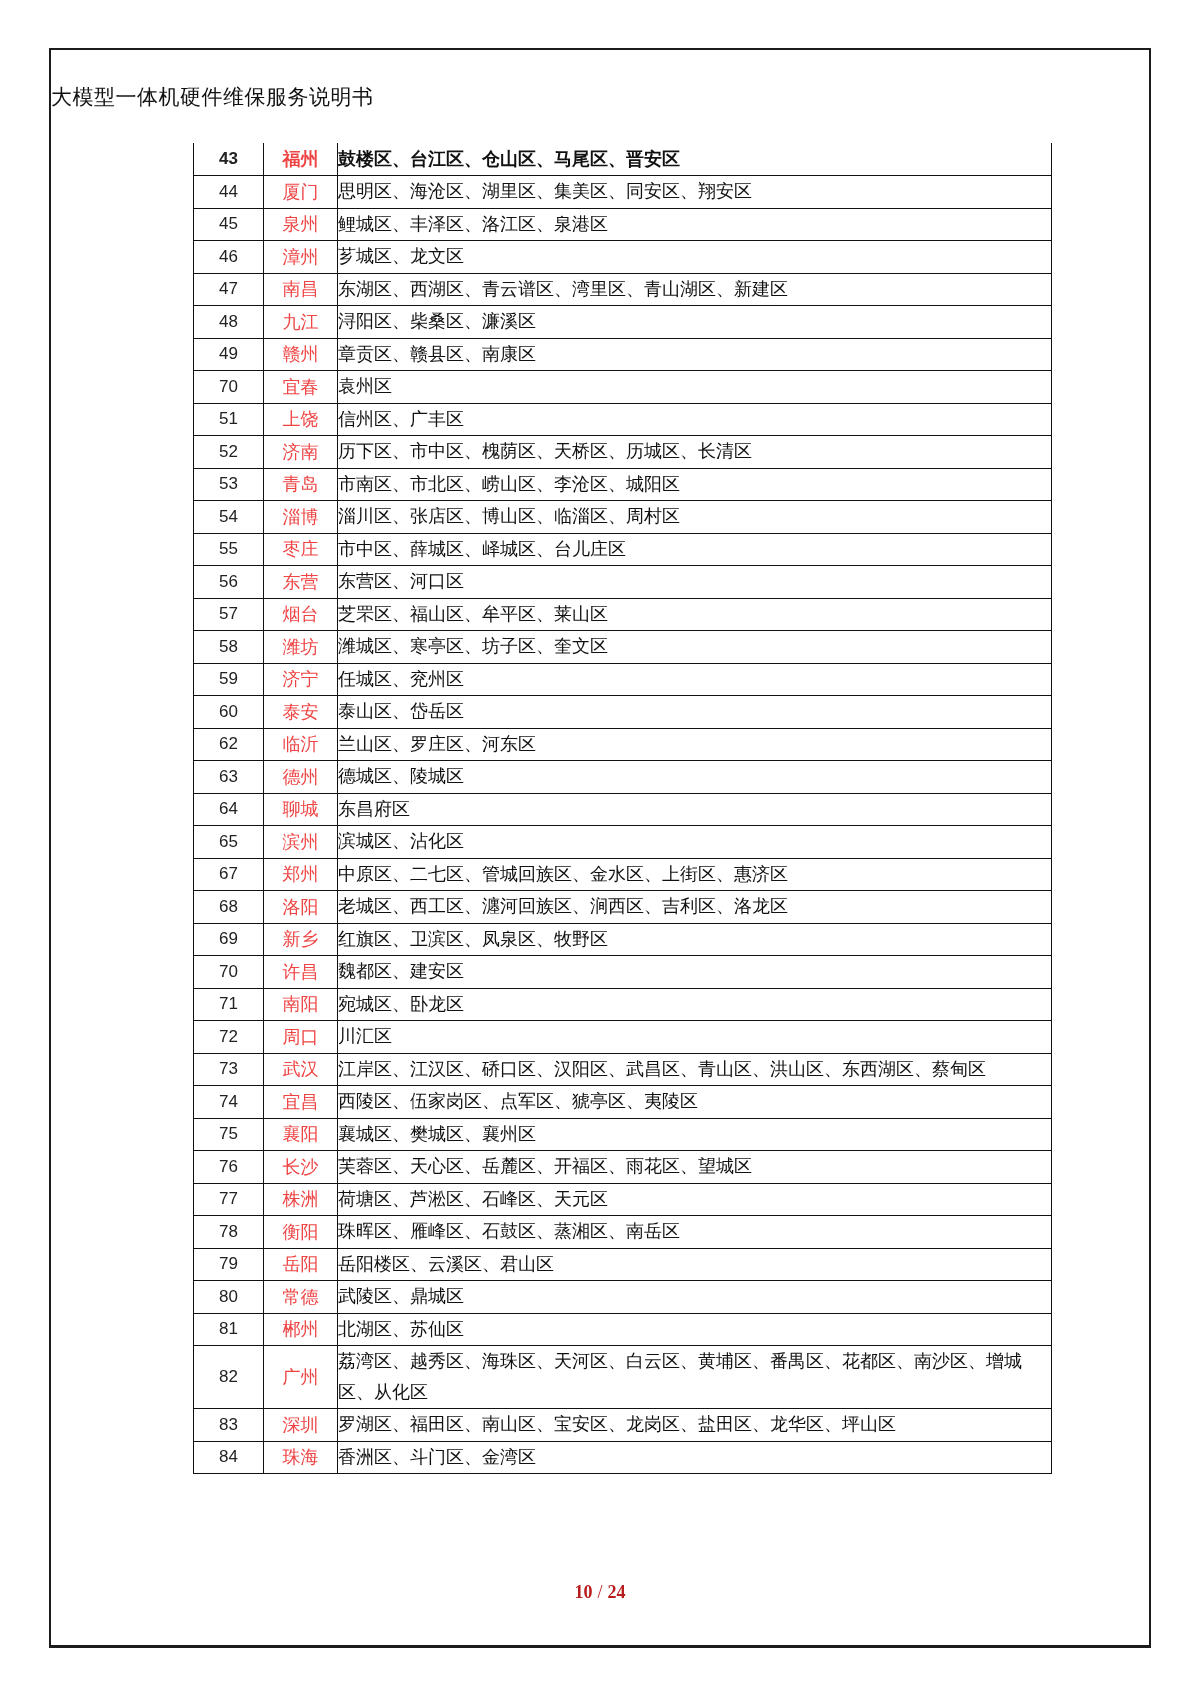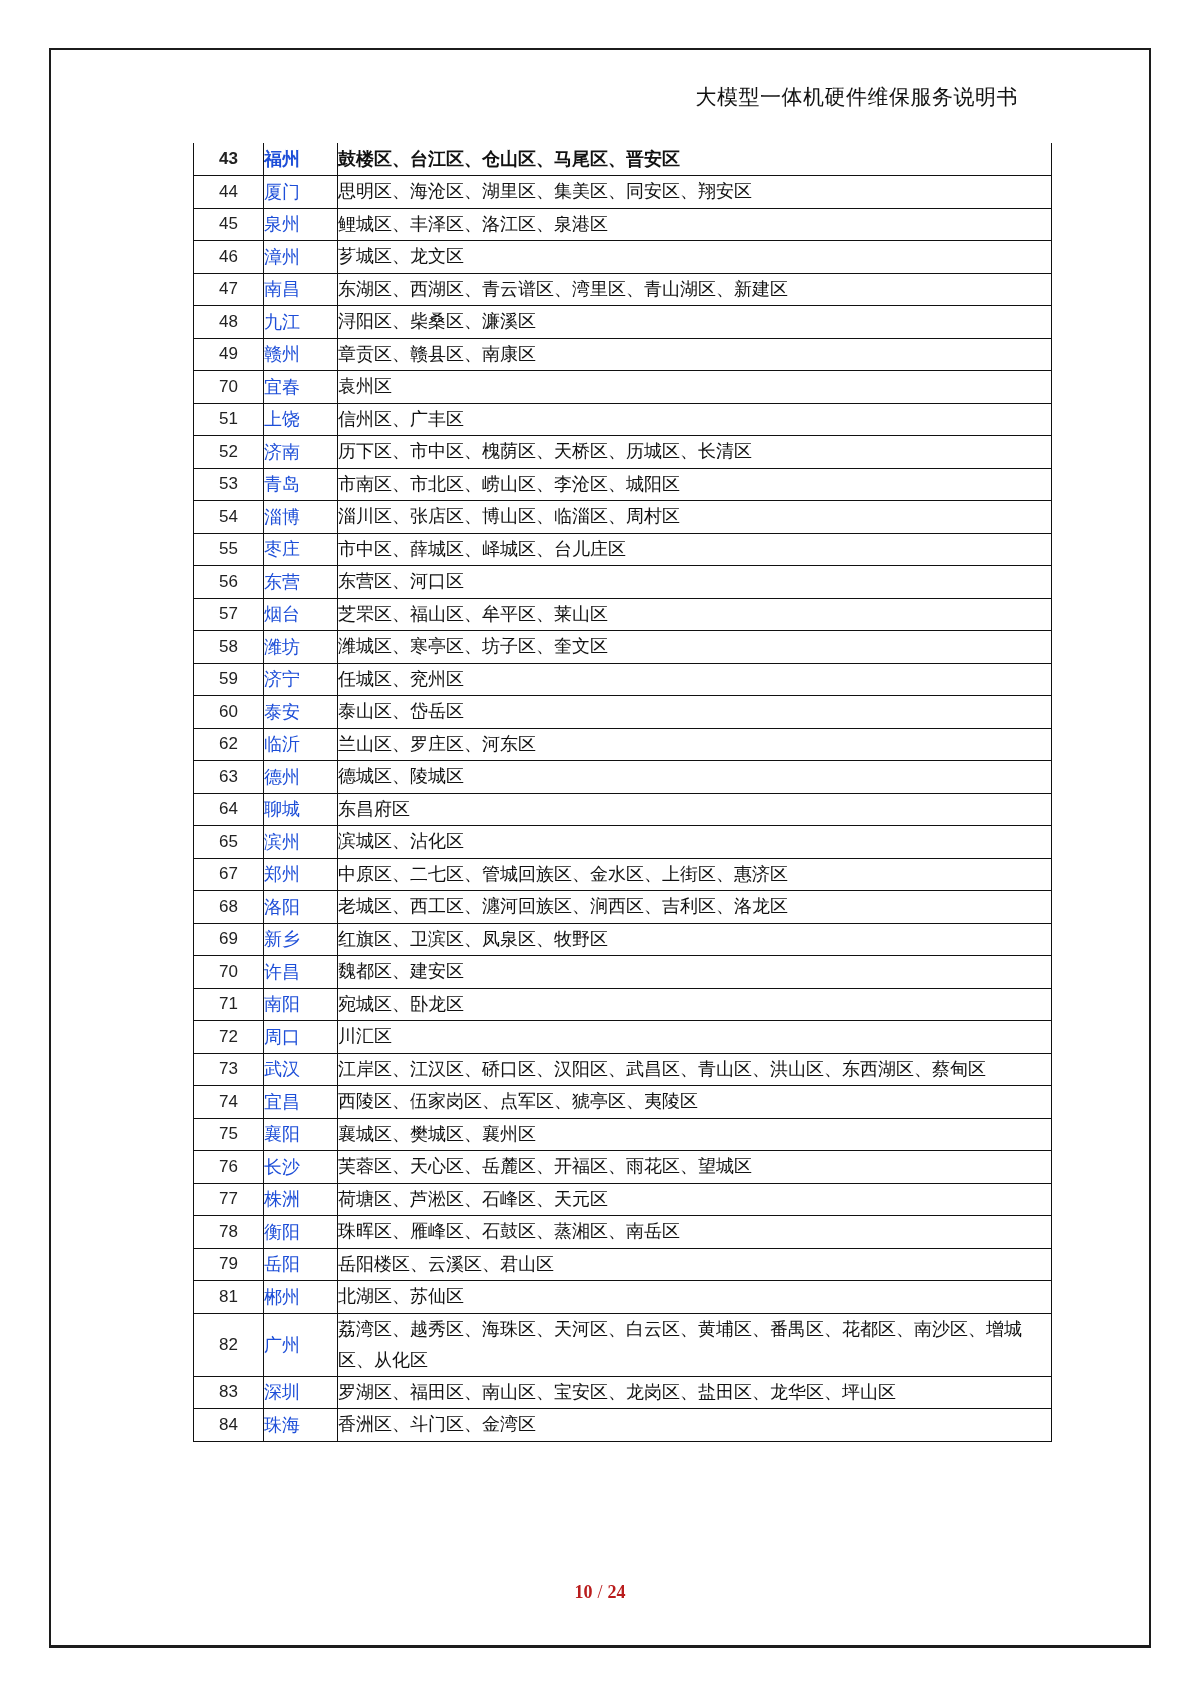--- a/index.html
+++ b/index.html
@@ -25,21 +25,21 @@
     box-sizing: border-box;
     border: 2px solid #1c1c1c;
     border-bottom-width: 3px;
     background: #ffffff;
   }
   .header {
     position: absolute;
     top: 33px;
     left: 0;
     right: 131px;
-    text-align: right;
+    text-align: left;
     font-size: 21px;
     letter-spacing: 0.5px;
     color: #111111;
     white-space: nowrap;
   }
   table.districts {
     position: absolute;
     left: 142px;
     top: 93px;
     width: 858px;
@@ -59,23 +59,23 @@
     border-top: none; 
     font-weight: bold;
   }
   td.c-no {
     text-align: center;
     font-family: "Liberation Sans", "DejaVu Sans", sans-serif;
     font-size: 17px;
     color: #222222;
   }
   td.c-city {
-    text-align: left;
+    text-align: center;
     font-size: 18px;
-    color: #1d4ed8;
+    color: #ef4444;
   }
   td.c-districts {
     font-size: 18px;
     line-height: 31px;
     padding: 1px 6px 1px 9px;
     color: #111111;
     word-break: break-word;
   }
   .footer {
     position: absolute;
@@ -316,20 +316,25 @@
     <td class="c-city">衡阳</td>
     <td class="c-districts">珠晖区、雁峰区、石鼓区、蒸湘区、南岳区</td>
   </tr>
 
   <tr>
     <td class="c-no">79</td>
     <td class="c-city">岳阳</td>
     <td class="c-districts">岳阳楼区、云溪区、君山区</td>
   </tr>
 
+  <tr>
+    <td class="c-no">80</td>
+    <td class="c-city">常德</td>
+    <td class="c-districts">武陵区、鼎城区</td>
+  </tr>
 
   <tr>
     <td class="c-no">81</td>
     <td class="c-city">郴州</td>
     <td class="c-districts">北湖区、苏仙区</td>
   </tr>
 
   <tr>
     <td class="c-no">82</td>
     <td class="c-city">广州</td>

